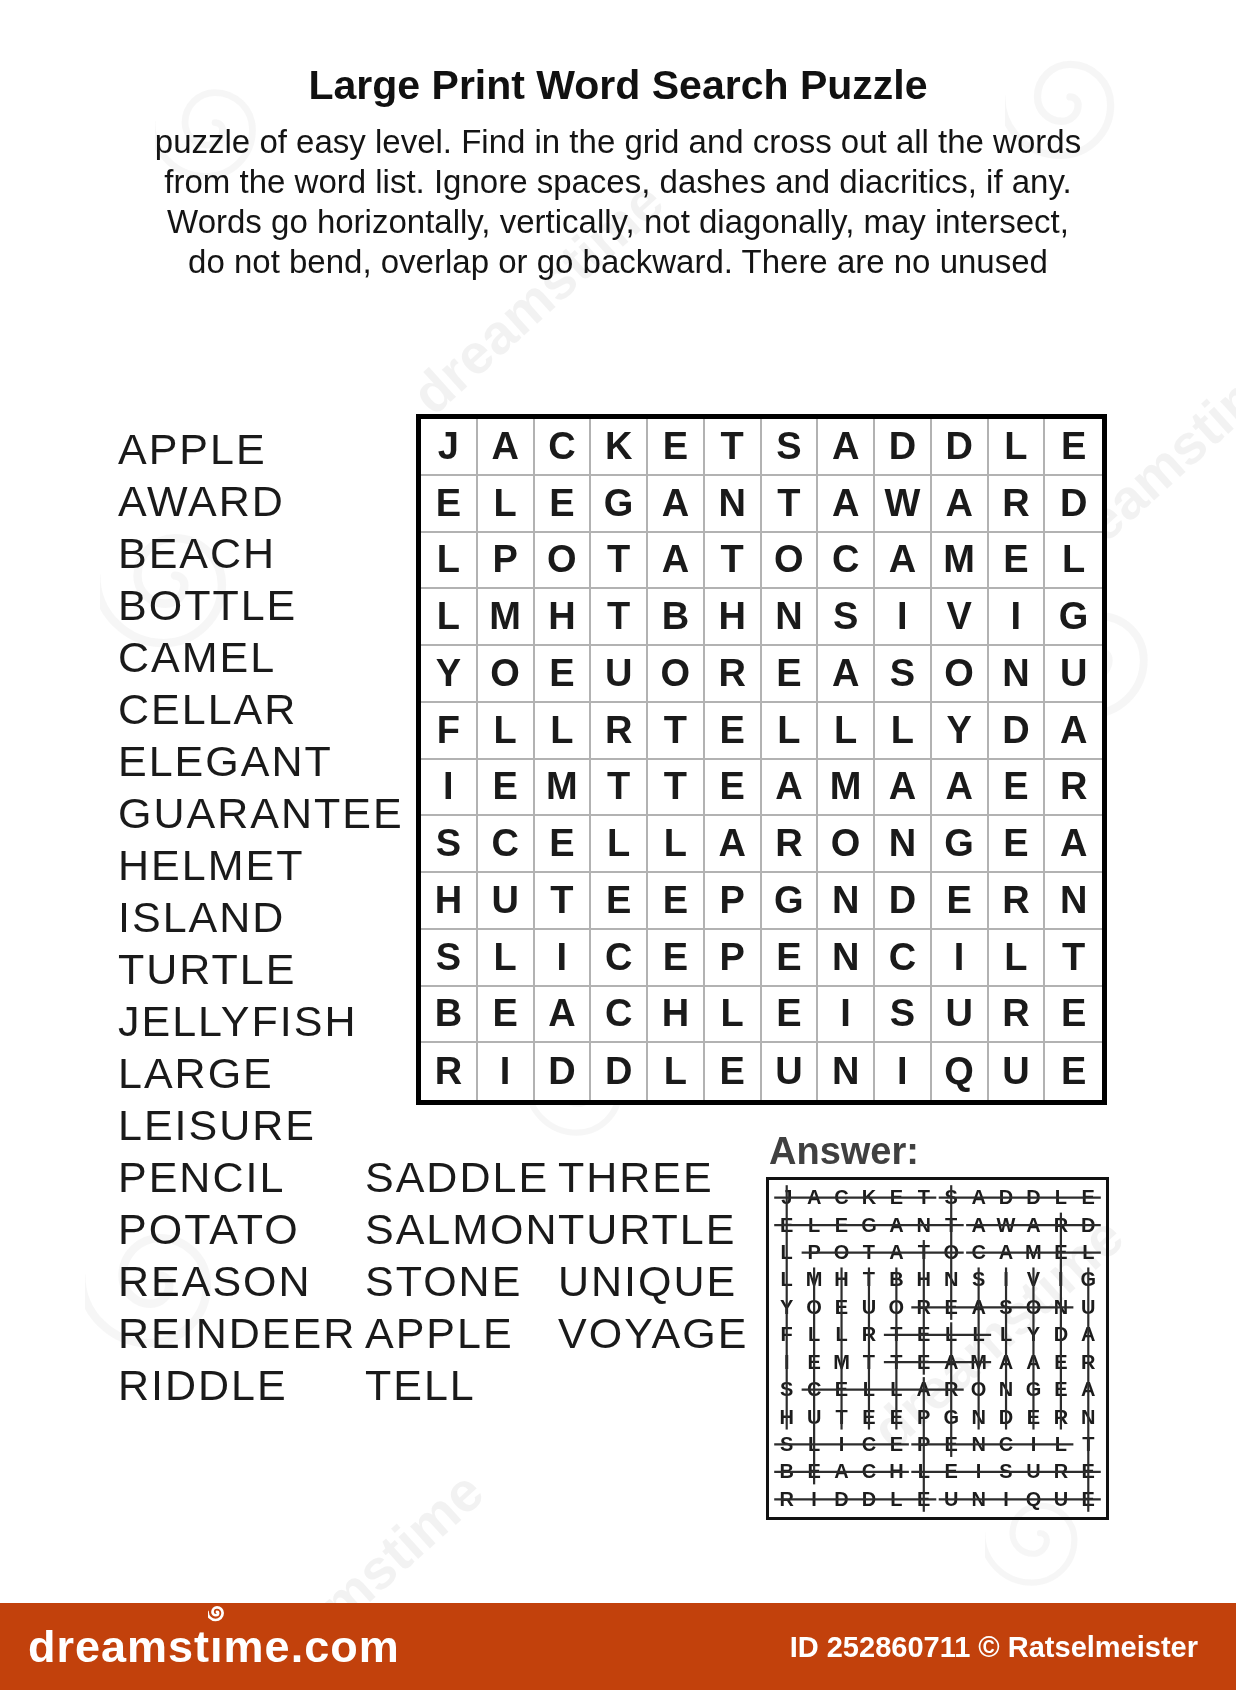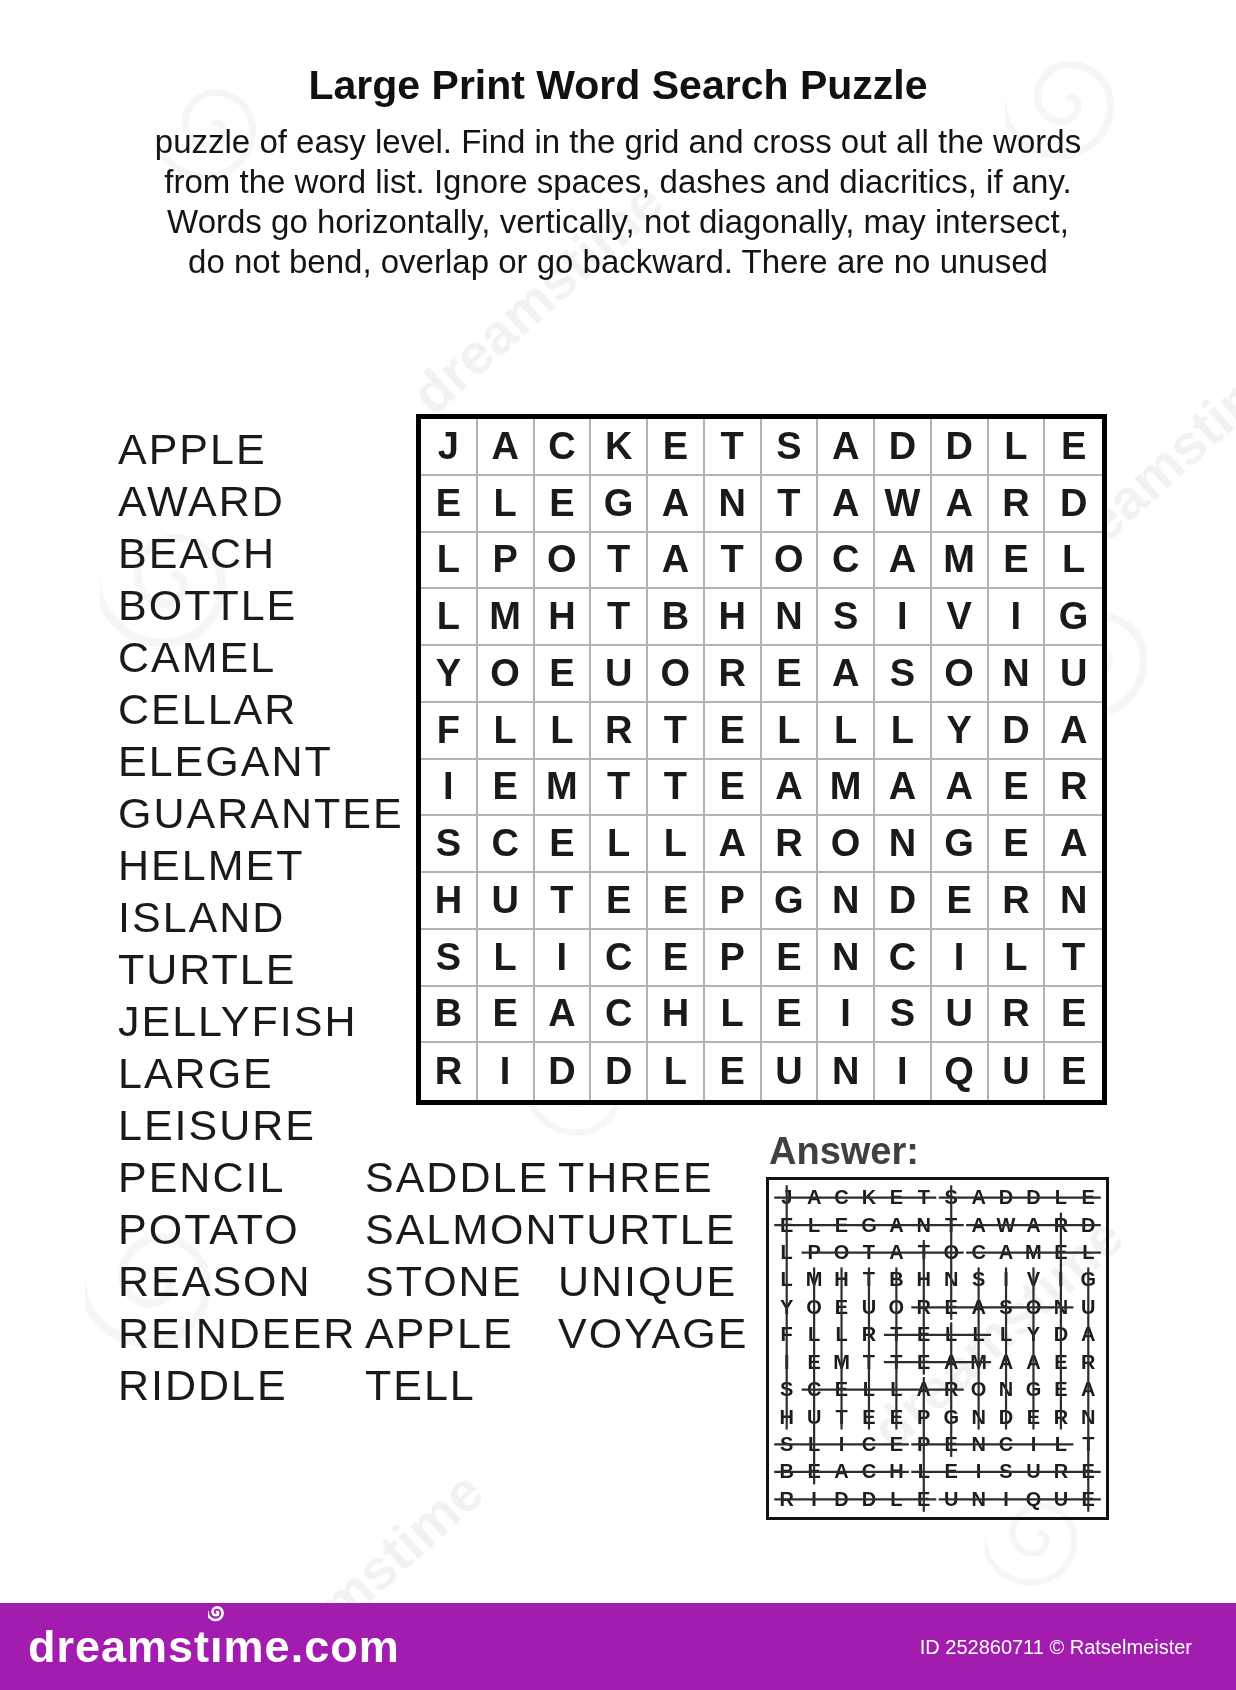--- a/index.html
+++ b/index.html
@@ -39,22 +39,22 @@
                grid-template-rows:repeat(12,1fr);grid-template-columns:repeat(12,1fr);}
   .ag-cell{display:flex;align-items:center;justify-content:center;
            font-size:20px;font-weight:bold;color:#1c1c1c;}
   #answer-lines{position:absolute;left:0;top:0;z-index:3;}
   
   #footer{position:absolute;left:0;top:1603px;width:100%;height:87px;z-index:4;}
   #logo{position:absolute;left:28px;top:50%;transform:translateY(-50%);
         color:#fff;font-size:45px;font-weight:bold;letter-spacing:1px;white-space:nowrap;}
   .logo-i{position:relative;display:inline-block;}
   .logo-i svg{position:absolute;left:-2px;top:-17px;}
-  #credit{position:absolute;right:44px;top:50%;transform:translateY(-50%);
-          color:#fff;font-size:20px;font-weight:normal;white-space:nowrap;}
+  #credit{position:absolute;right:38px;top:50%;transform:translateY(-50%);
+          color:#fff;font-size:29px;font-weight:bold;white-space:nowrap;}
 </style>
 </head>
 <body>
 
 <div id="page">
 
   <div id="wm-layer">
       <div class="wm-spiral" style="left: 155px; top: 70px;"><svg width="120" height="120" viewBox="0 0 16 16" style="opacity:1">
           <path d="M8 8 m0 -1 a1 1 0 0 1 1 1 a2 2 0 0 1 -2 2 a3 3 0 0 1 -3 -3 a4 4 0 0 1 4 -4 a5 5 0 0 1 5 5 a6.2 6.2 0 0 1 -6.2 6.2 a7.2 7.2 0 0 1 -7.2 -7.2" fill="none" stroke="#888888" stroke-width="0.9" stroke-linecap="round"></path>
         </svg></div>
@@ -452,20 +452,20 @@
         <line y1="5.208333333333336" y2="139.875" x1="182.20833333333334" x2="182.20833333333334" stroke="#2d2d2d" stroke-width="2.2"></line>
         <line y1="142.29166666666669" y2="276.95833333333337" x1="182.20833333333334" x2="182.20833333333334" stroke="#2d2d2d" stroke-width="2.2"></line>
         <line y1="87.45833333333334" y2="249.54166666666669" x1="209.625" x2="209.625" stroke="#2d2d2d" stroke-width="2.2"></line>
         <line y1="87.45833333333334" y2="249.54166666666669" x1="237.04166666666669" x2="237.04166666666669" stroke="#2d2d2d" stroke-width="2.2"></line>
         <line y1="87.45833333333334" y2="249.54166666666669" x1="264.45833333333337" x2="264.45833333333337" stroke="#2d2d2d" stroke-width="2.2"></line>
         <line y1="32.625" y2="249.54166666666669" x1="291.875" x2="291.875" stroke="#2d2d2d" stroke-width="2.2"></line>
         <line y1="87.45833333333334" y2="331.7916666666667" x1="319.2916666666667" x2="319.2916666666667" stroke="#2d2d2d" stroke-width="2.2"></line>
       </svg>
   </div>
 
-  <div id="footer" style="background: #a21caf;">
+  <div id="footer" style="background: #c2410c;">
     <div id="logo">dreamst<span class="logo-i">ı<svg width="18" height="18" viewBox="0 0 16 16" style="opacity:1">
             <path d="M8 8 m0 -1 a1 1 0 0 1 1 1 a2 2 0 0 1 -2 2 a3 3 0 0 1 -3 -3 a4 4 0 0 1 4 -4 a5 5 0 0 1 5 5 a6.2 6.2 0 0 1 -6.2 6.2 a7.2 7.2 0 0 1 -7.2 -7.2" fill="none" stroke="#ffffff" stroke-width="2.4" stroke-linecap="round"></path>
           </svg></span>me.com</div>
     <div id="credit">ID 252860711 © Ratselmeister</div>
   </div>
 
 </div>
 
 </body></html>

